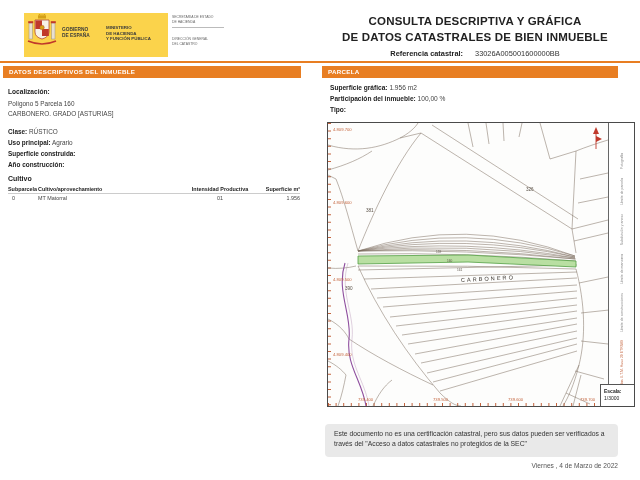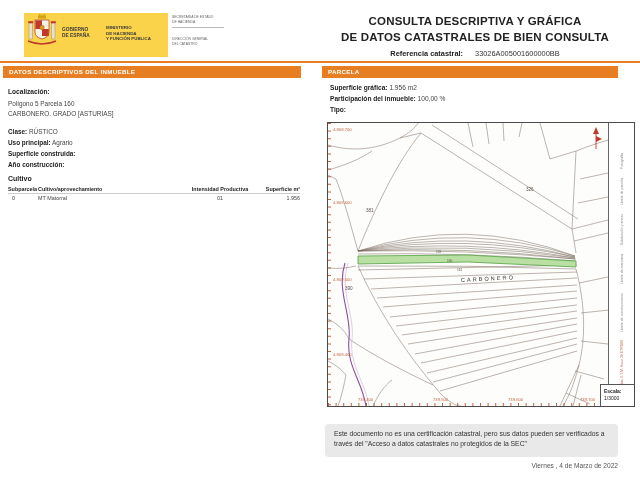--- a/index.html
+++ b/index.html
@@ -93,21 +93,21 @@
 DE HACIENDA
 Y FUNCIÓN PÚBLICA</div>
   <div class="abs sec-txt" style="white-space:pre-line">SECRETARÍA DE ESTADO
 DE HACIENDA</div>
   <div class="abs sec-line"></div>
   <div class="abs dir-txt" style="white-space:pre-line">DIRECCIÓN GENERAL
 DEL CATASTRO</div>
 
   <div class="abs doc-title">
     <div>CONSULTA DESCRIPTIVA Y GRÁFICA</div>
-    <div>DE DATOS CATASTRALES DE BIEN CONSULTA</div>
+    <div>DE DATOS CATASTRALES DE BIEN INMUEBLE</div>
   </div>
   <div class="abs ref-row">
     <b>Referencia catastral:</b>
     <span>33026A005001600000BB</span>
   </div>
   <div class="abs orange-rule"></div>
 
   <div class="abs bar bar-left">DATOS DESCRIPTIVOS DEL INMUEBLE</div>
   <div class="abs bar bar-right">PARCELA</div>
 

